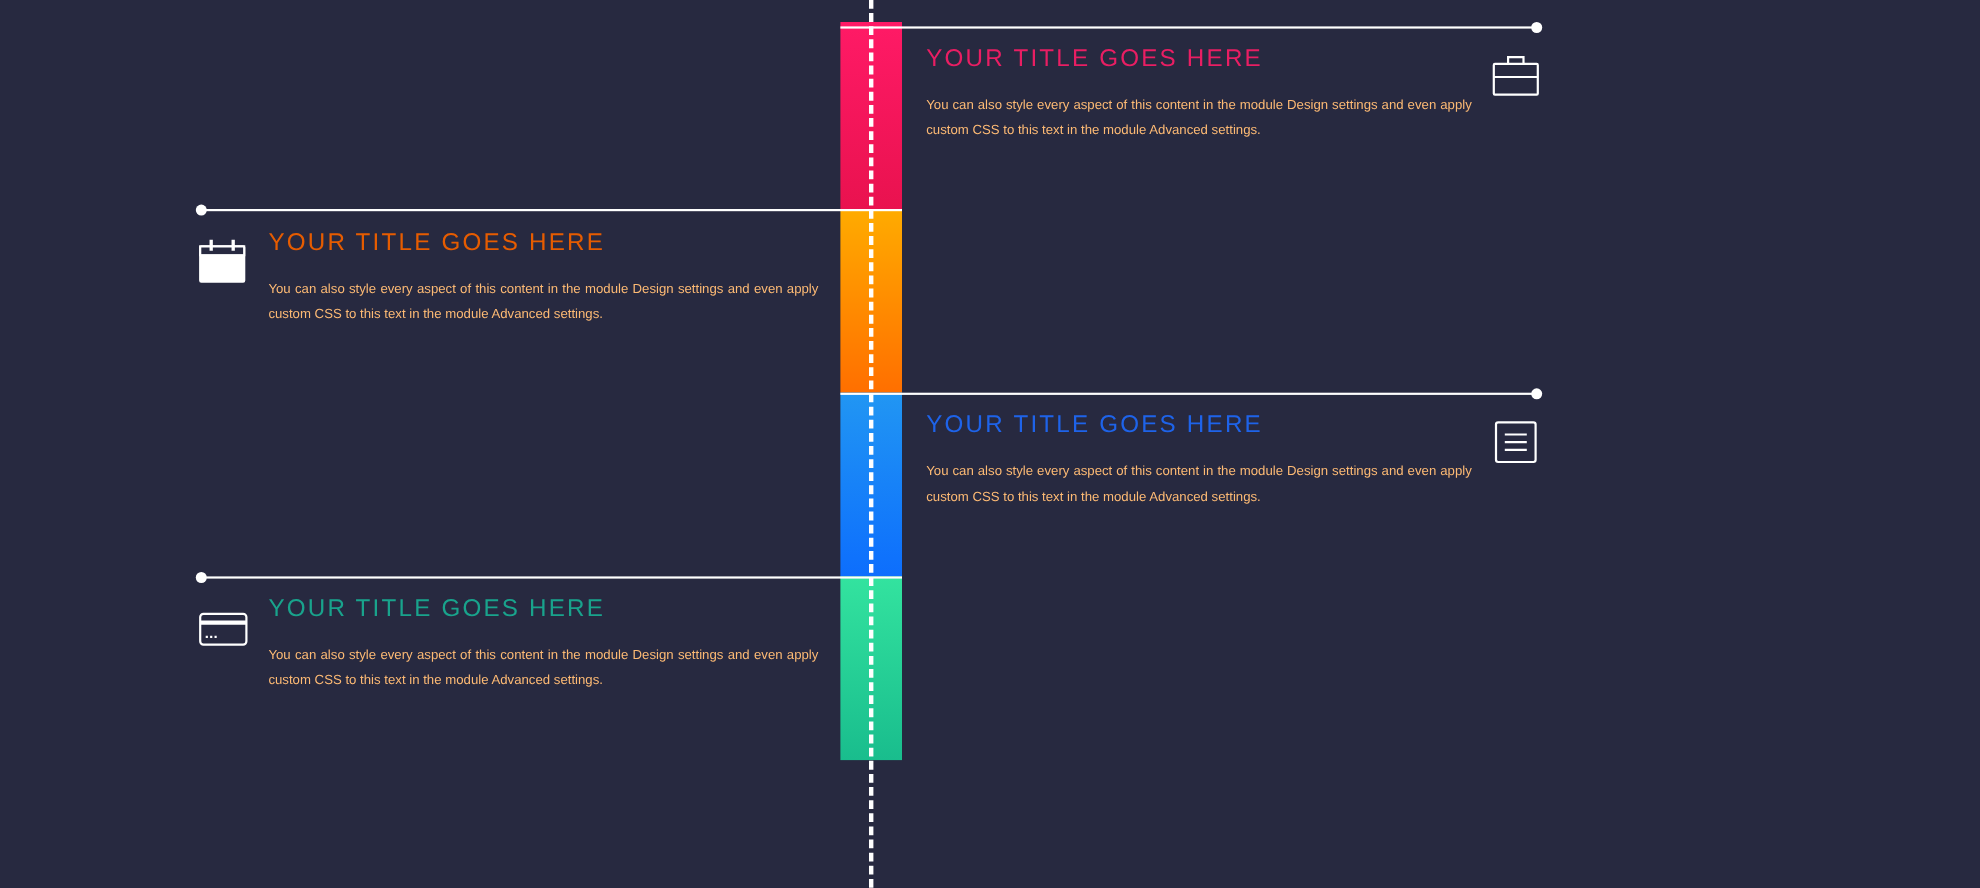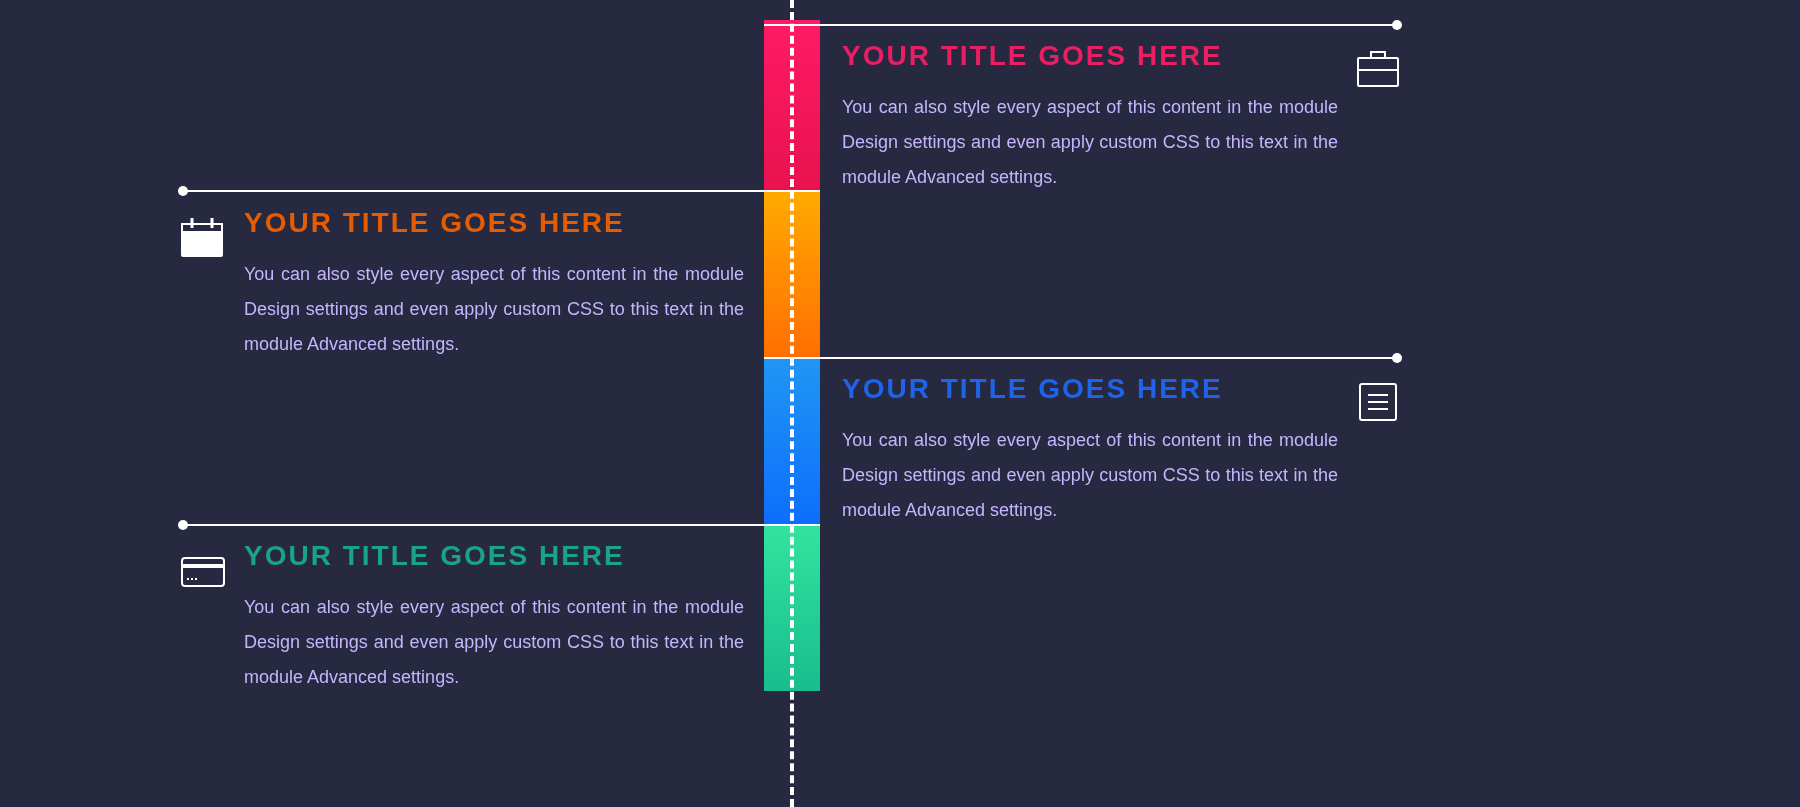--- a/index.html
+++ b/index.html
@@ -55,28 +55,28 @@
     width: 10px; height: 10px; border-radius: 50%;
     background: #ffffff;
     top: -4px;
   }
   .connector.right { left: 764px; width: 634px; }
   .connector.right .dot { right: -4px; }
   .connector.left { left: 182px; width: 638px; }
   .connector.left .dot { left: -4px; }
 
   .title {
-    font-size: 28px;
-    font-weight: 700;
+    font-size: 22px;
+    font-weight: 400;
     letter-spacing: 2px;
     margin-bottom: 18px;
   }
   .desc {
-    color: #c4b5fd;
-    font-size: 18px;
+    color: #fdba74;
+    font-size: 12px;
     line-height: 1.95;
     text-align: justify;
     text-align-last: left;
   }
   .icon {
     position: absolute;
     color: #ffffff;
     z-index: 12;
   }
   .icon svg { stroke: #ffffff; fill: none; stroke-width: 2; }

